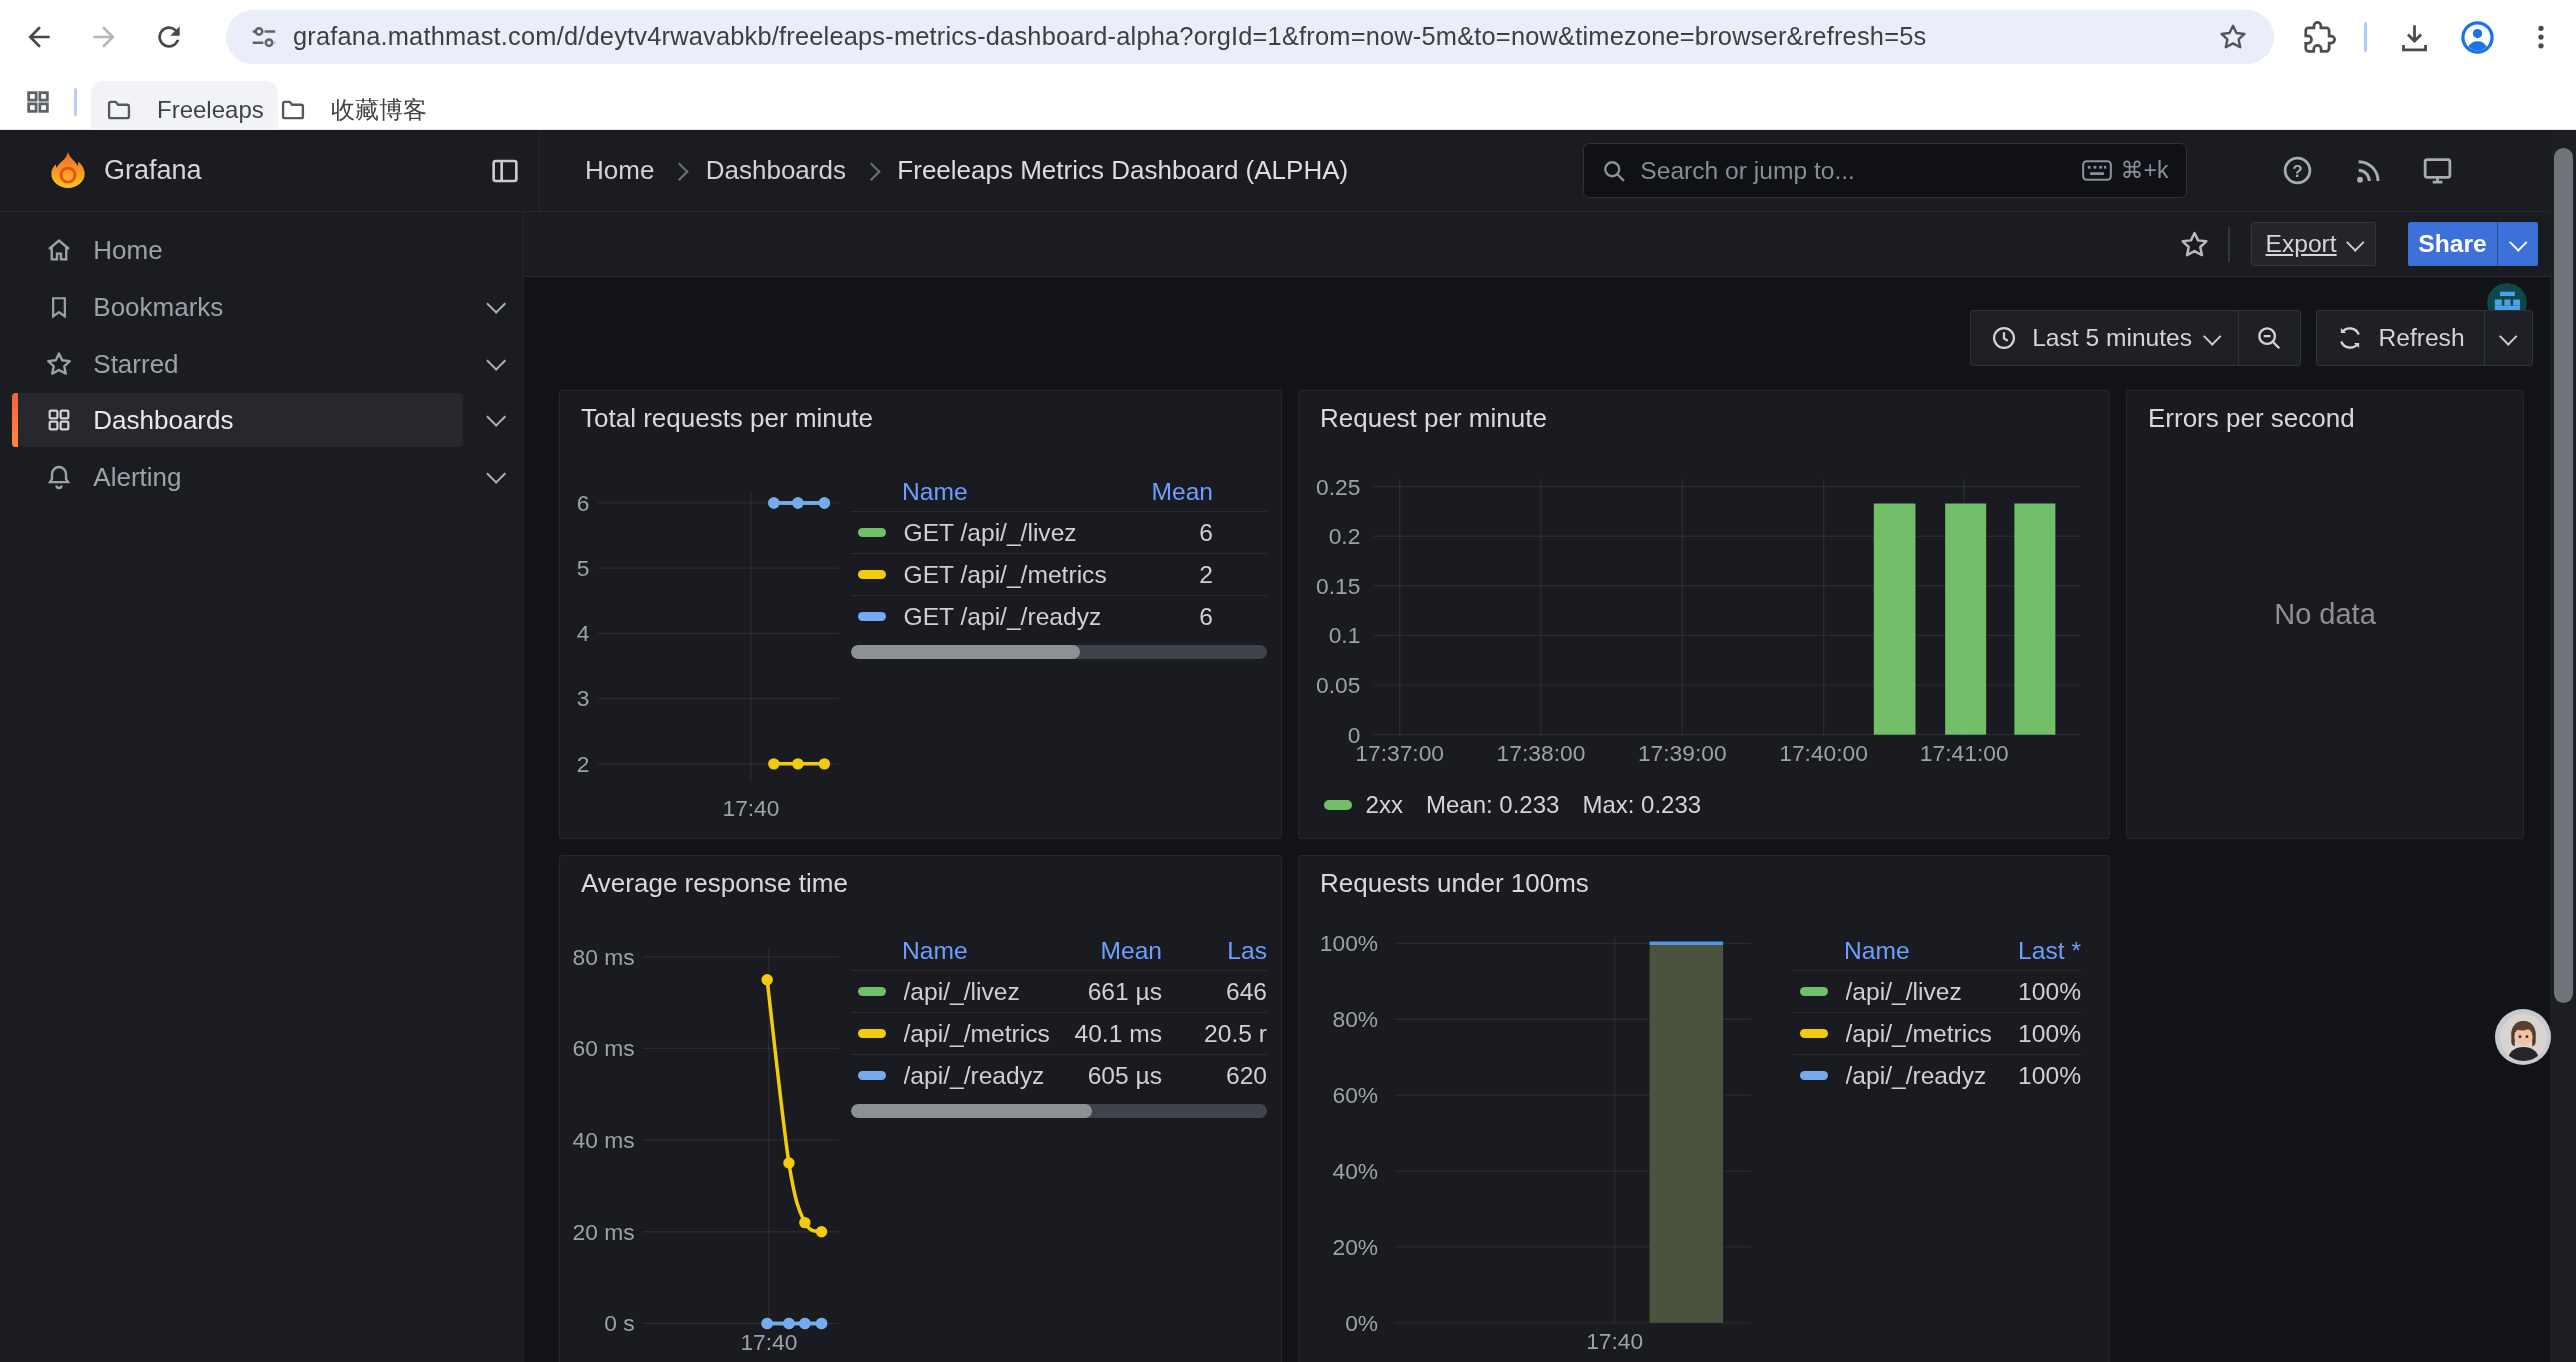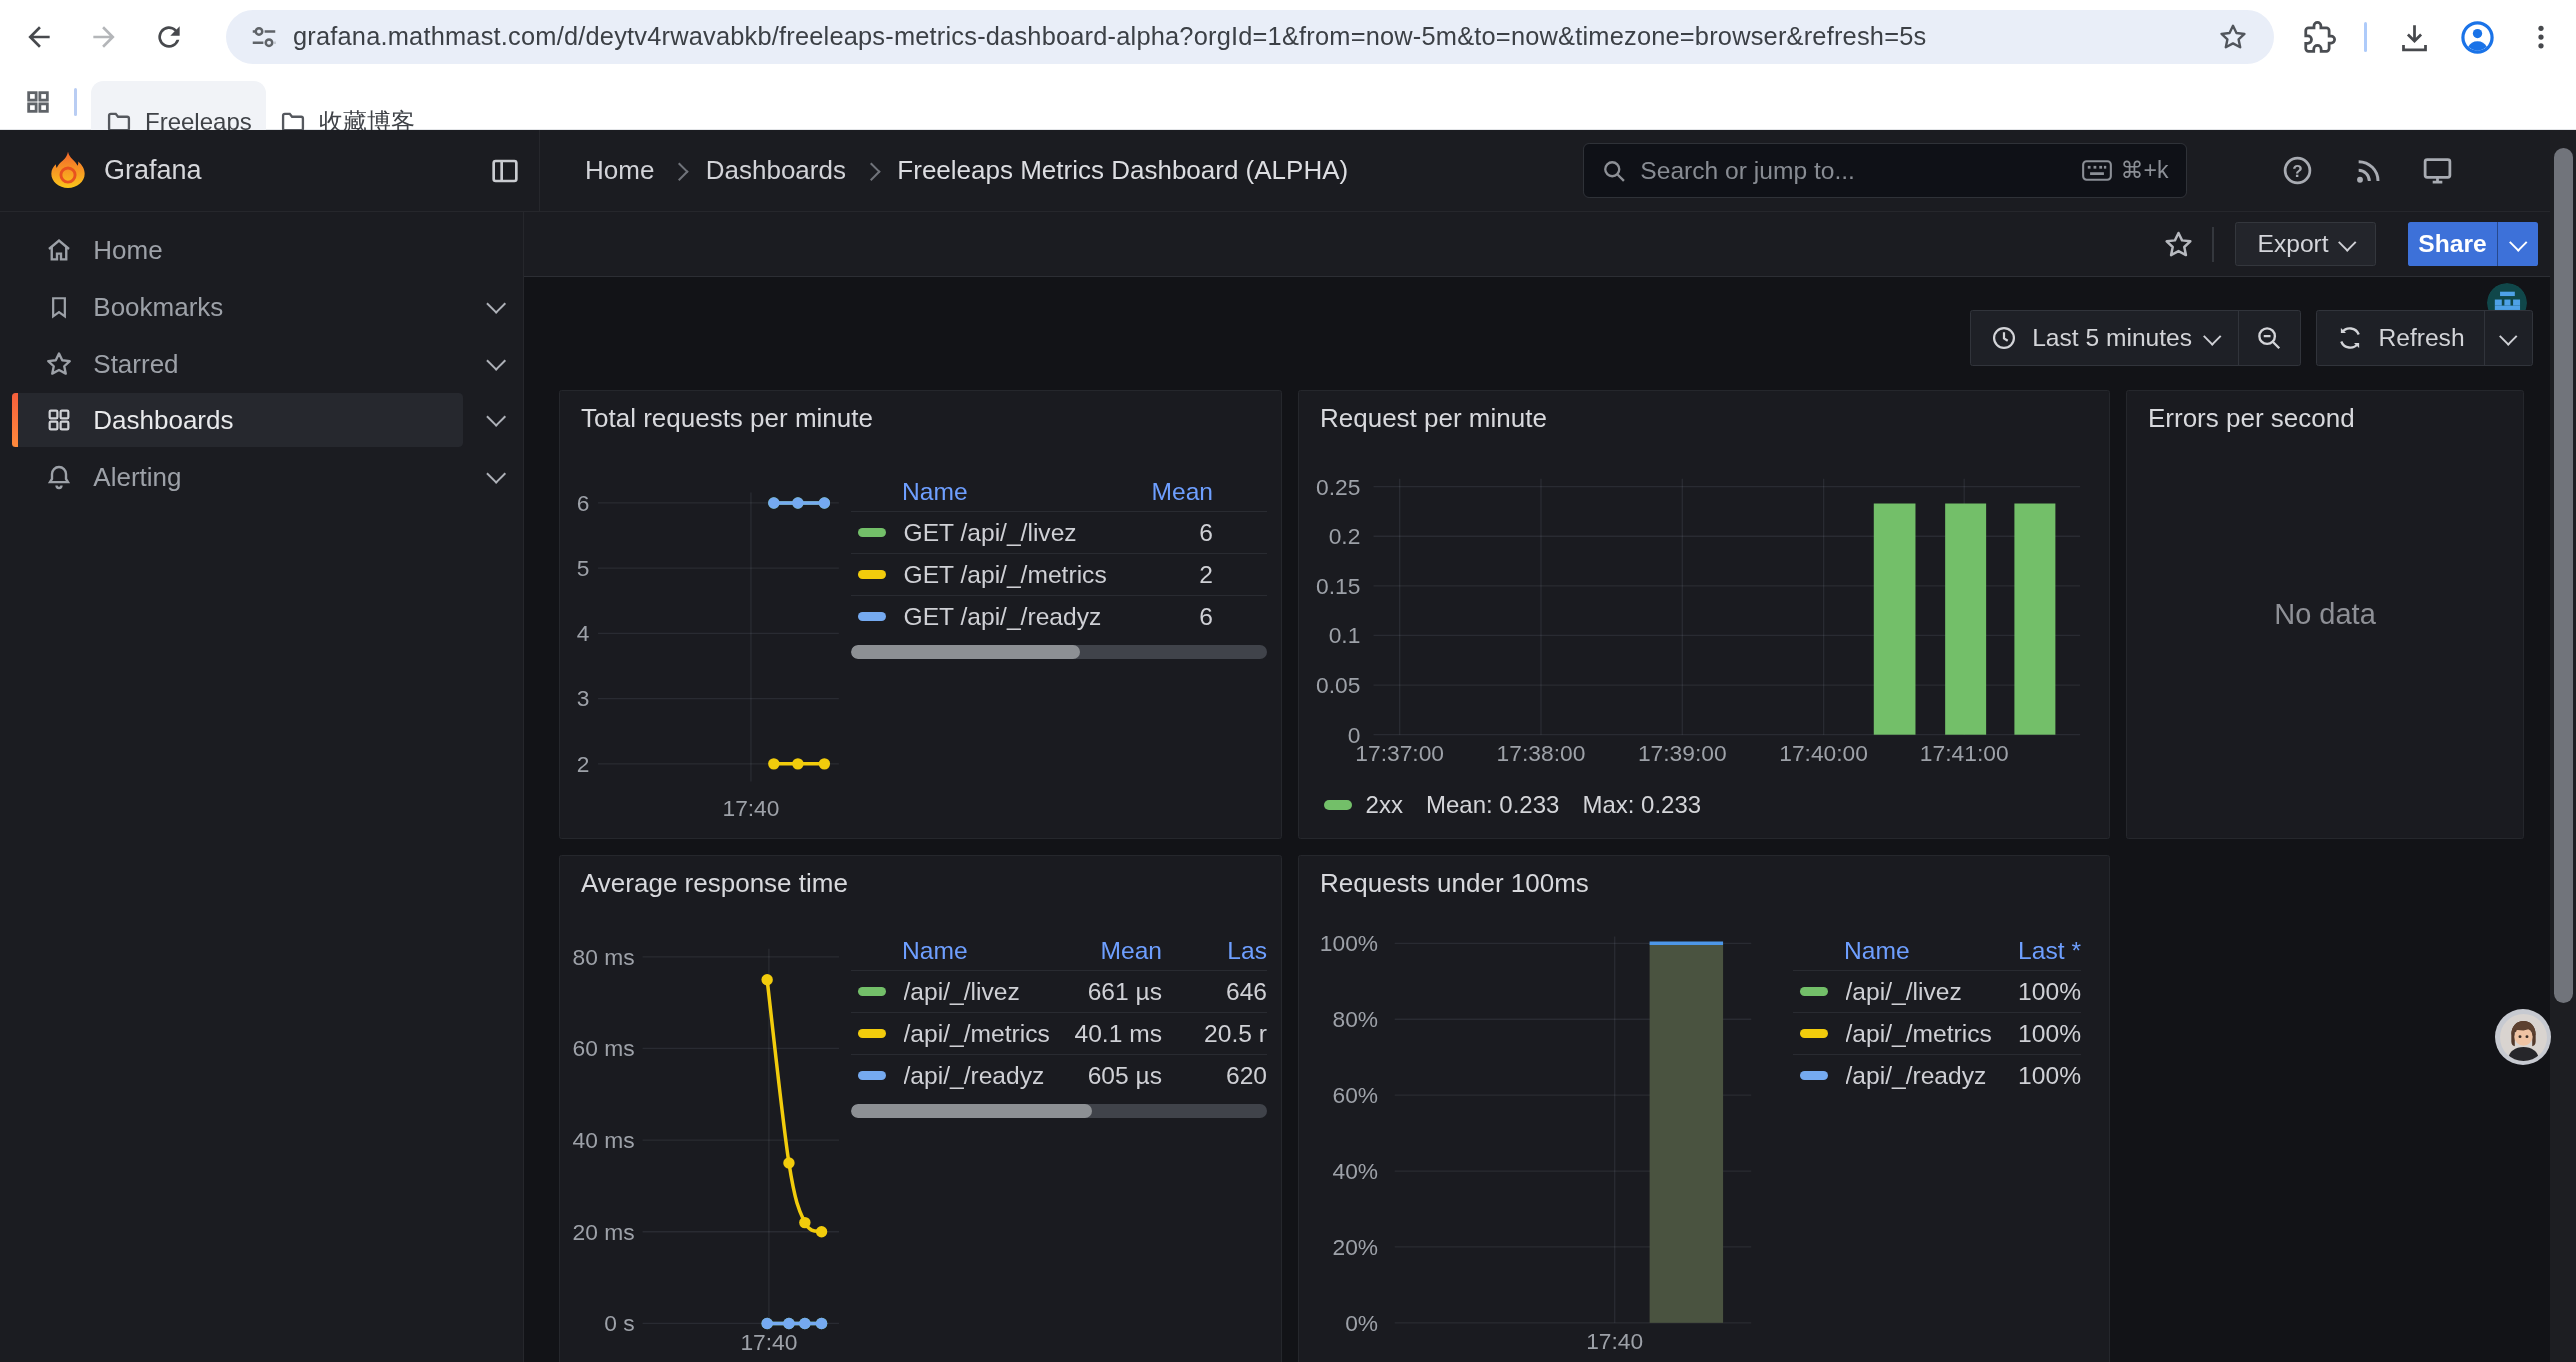--- a/index.html
+++ b/index.html
@@ -6,21 +6,21 @@
     font-family:"Liberation Sans","DejaVu Sans",sans-serif;background:#fff;}
   .abs{position:absolute;}
   svg{display:block;}
   
   #browser{position:absolute;top:0;left:0;width:2576px;height:130px;background:#ffffff;}
   #btoolbar{position:absolute;top:0;left:0;width:100%;height:74px;}
   .bicon{position:absolute;top:17.5px;width:39px;height:39px;display:flex;align-items:center;justify-content:center;}
   #omnibox{position:absolute;left:226px;top:9.6px;width:2048px;height:54px;border-radius:27px;background:#e9eef8;display:flex;align-items:center;}
   #omnibox .url{margin-left:14px;font-size:25.4px;color:#3c4046;letter-spacing:0.2px;white-space:nowrap;overflow:hidden;width:1894px;}
   #bookmarksbar{position:absolute;top:74px;left:0;width:100%;height:55px;border-bottom:0.9px solid #e3e5e8;background:#fff;}
-  .bmitem{position:absolute;top:7px;height:57px;display:flex;align-items:center;gap:12px;font-size:24px;color:#3f4247;padding:12px 14px;border-radius:12.3px;}
+  .bmitem{position:absolute;top:7px;height:57px;display:flex;align-items:center;gap:24px;font-size:24px;color:#3f4247;padding:0 14px;border-radius:12.3px;}
   .bmdiv{position:absolute;left:74px;top:14px;width:2.6px;height:28px;background:#b9cdf3;border-radius:1.8px;}
   
   #gpage{position:absolute;top:130px;left:0;width:2576px;height:1233px;background:var(--canvas);}
   #gheader{position:absolute;top:0;left:0;width:100%;height:81px;background:var(--chrome);border-bottom:0.9px solid var(--border1);}
   #gleft{position:absolute;left:0;top:0;width:523px;height:81px;border-right:0.9px solid var(--border1);margin-left:16px;}
   #brand{position:absolute;left:88px;top:0;line-height:81px;font-size:27px;font-weight:500;color:#d6d7db;}
   #crumbs{position:absolute;left:585px;top:0;height:81px;display:flex;align-items:center;gap:19px;font-size:26px;color:#d2d3d8;}
   .crumb-sep{width:11.4px;height:11.4px;border-right:2.6px solid #70737a;border-bottom:2.6px solid #70737a;transform:rotate(-45deg);margin-top:1.8px;}
   #gsearch{position:absolute;left:1583px;top:13px;width:602px;height:53px;background:#0f1117;border:0.9px solid #2f3238;border-radius:6.1px;display:flex;align-items:center;color:#888c93;font-size:24.6px;}
   #gsearch .ph{margin-left:12.3px;}
@@ -33,21 +33,21 @@
   .sitem{position:absolute;left:12.3px;width:451px;height:54px;border-radius:4.4px;display:flex;align-items:center;color:#9da1a8;font-size:26px;}
   .sitem .sic{width:30px;height:30px;margin-left:32px;margin-right:19px;flex:none;display:flex;align-items:center;justify-content:center;}
   .sitem.active{background:#26282e;color:#e9eaec;}
   .sitem.active::before{content:"";position:absolute;left:0;top:0;bottom:0;width:6.1px;border-radius:3.5px 0 0 3.5px;background:linear-gradient(180deg,var(--accent1),var(--accent2));}
   .schev{position:absolute;left:479px;width:35px;height:54px;display:flex;align-items:center;justify-content:center;}
   .chev{width:12.3px;height:12.3px;border-right:2.6px solid #aeb1b8;border-bottom:2.6px solid #aeb1b8;transform:rotate(45deg);margin-top:-5.3px;}
   #main{position:absolute;left:524px;top:0;right:0;bottom:0;}
   #subheader{position:absolute;top:0;left:0;right:0;height:65px;background:var(--chrome);border-bottom:0.9px solid var(--border2);display:flex;align-items:center;justify-content:flex-end;padding-right:38px;box-sizing:border-box;}
   .shdiv{width:1.8px;height:35px;background:#34373d;margin:0 21px 0 17.5px;}
   .gbtn{height:44px;background:#23252b;border:0.9px solid #34373d;border-radius:2.6px;color:#d5d6db;font-size:24.6px;font-weight:500;display:flex;align-items:center;justify-content:center;gap:12.3px;box-sizing:border-box;}
-  #exportbtn{width:141px;}
+  #exportbtn{width:125px;text-decoration:underline;}
   #sharegrp{display:flex;margin-left:32px;}
   #sharebtn{width:89px;height:44px;background:var(--share);border-radius:2.6px 0 0 2.6px;color:#fff;font-size:24.6px;font-weight:600;display:flex;align-items:center;justify-content:center;}
   #sharechev{width:40px;height:44px;background:var(--share);border-left:0.9px solid rgba(0,0,0,0.35);border-radius:0 2.6px 2.6px 0;display:flex;align-items:center;justify-content:center;}
   .chev-w{width:10.5px;height:10.5px;border-right:2.6px solid #fff;border-bottom:2.6px solid #fff;transform:rotate(45deg);margin-top:-4.4px;}
   .chev-g{width:10.5px;height:10.5px;border-right:2.6px solid #cfd0d5;border-bottom:2.6px solid #cfd0d5;transform:rotate(45deg);margin-top:-4.4px;}
   #canvas{position:absolute;top:66px;left:0;right:0;height:1086px;}
   
   #dtoolbar{position:absolute;top:32px;right:43px;display:flex;gap:15px;}
   .tgroup{display:flex;align-items:center;height:56px;background:#1e2026;border:0.9px solid #31343b;border-radius:2.6px;box-sizing:border-box;color:#d3d4d8;font-size:24.6px;font-weight:400;}
   .tsec{display:flex;align-items:center;gap:14px;padding:0 19px;height:100%;}

